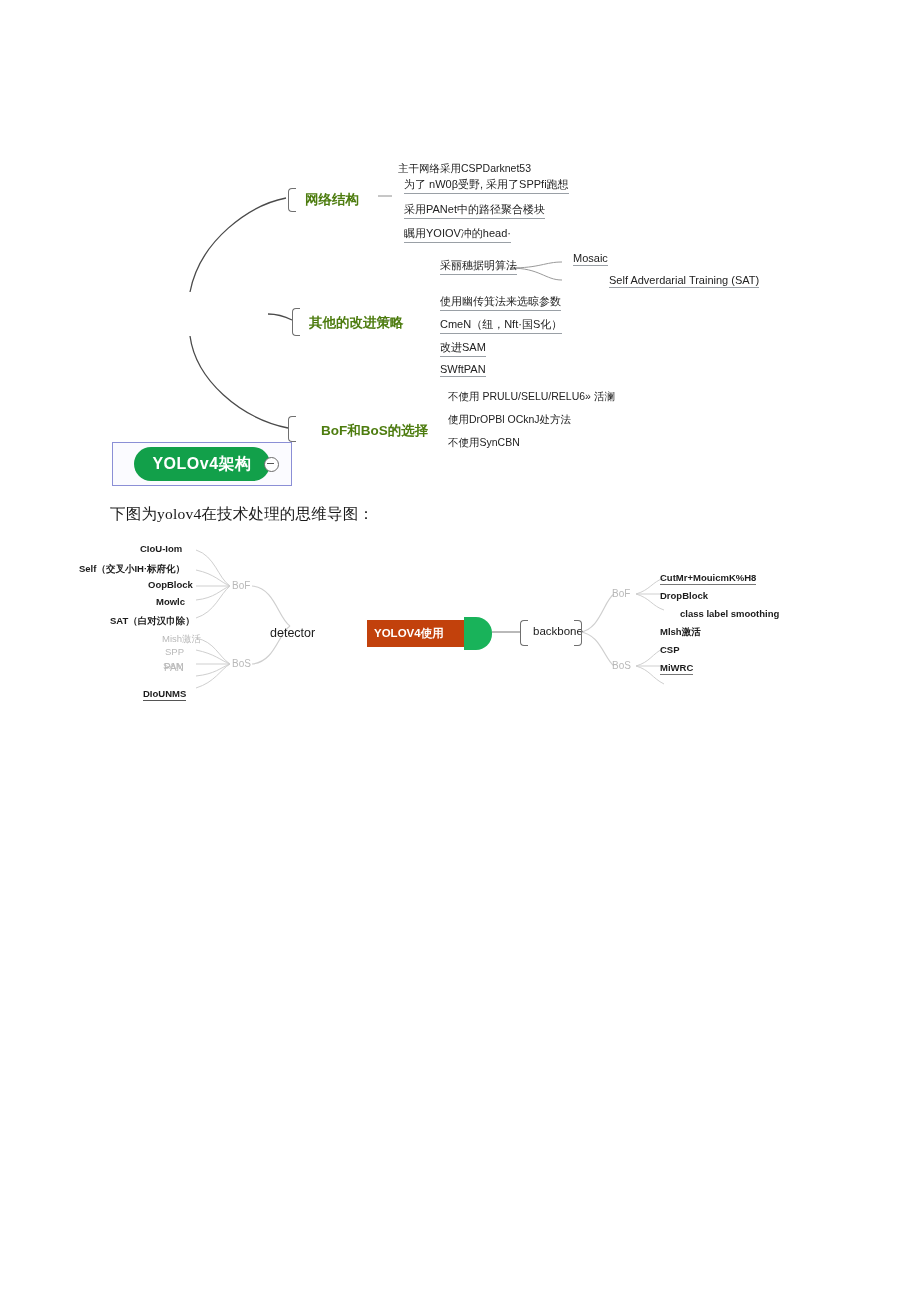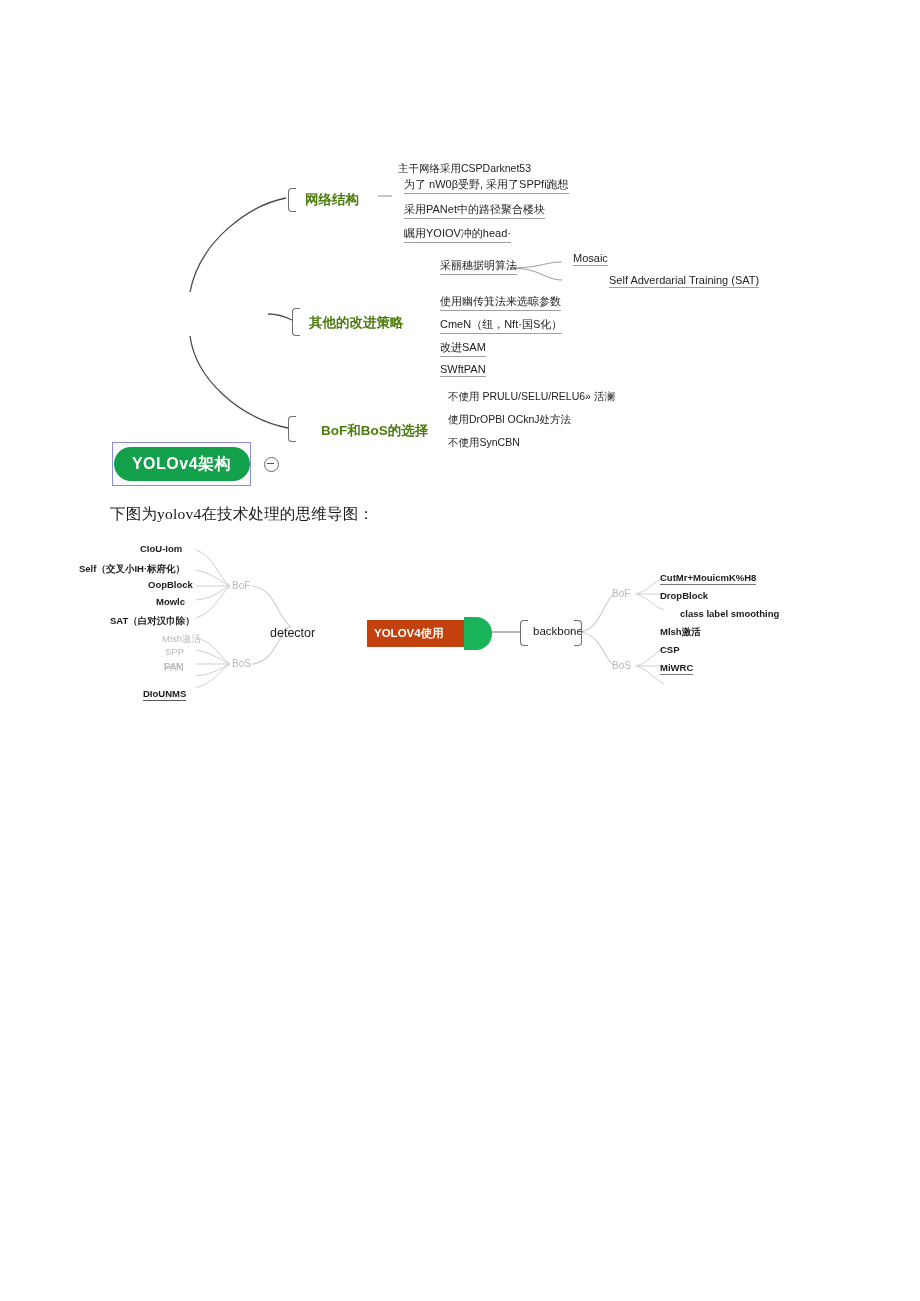--- a/index.html
+++ b/index.html
@@ -20,21 +20,21 @@
   .map svg{position:absolute;left:0;top:0;overflow:visible;}
 
   .lbl{position:absolute;white-space:nowrap;font-size:11px;color:#1b1b1b;
        font-family:"Liberation Sans","DejaVu Sans",sans-serif;}
   .lbl.br{font-size:13.5px;font-weight:bold;color:#4d7c0f;}
   .lbl.leaf{font-size:11px;color:#222;border-bottom:1px solid #9aa0a6;
             padding-bottom:1px;}
   .lbl.leafplain{font-size:10.5px;color:#222;}
 
   
-  #centerNode1{position:absolute;left:112px;top:292px;width:139px;height:44px;
+  #centerNode1{position:absolute;left:112px;top:292px;width:180px;height:44px;
      border:1px solid #8b8fd6;background:#fbfbff;box-sizing:border-box;
      display:flex;align-items:center;justify-content:center;}
   #centerNode1 .pill{width:136px;height:34px;border-radius:17px;background:#16a34a;
      background:#12a04a;display:flex;align-items:center;justify-content:center;}
   #centerNode1 .pill span{color:#ffffff;font-size:16px;font-weight:bold;
      letter-spacing:.5px;font-family:"Liberation Sans","DejaVu Sans",sans-serif;}
   .collapse{position:absolute;width:13px;height:13px;border-radius:50%;
      border:1px solid #6b6b6b;background:#fff;left:264px;top:307px;}
   .collapse:before{content:"";position:absolute;left:2px;top:5px;width:7px;height:1px;
      background:#555;}

